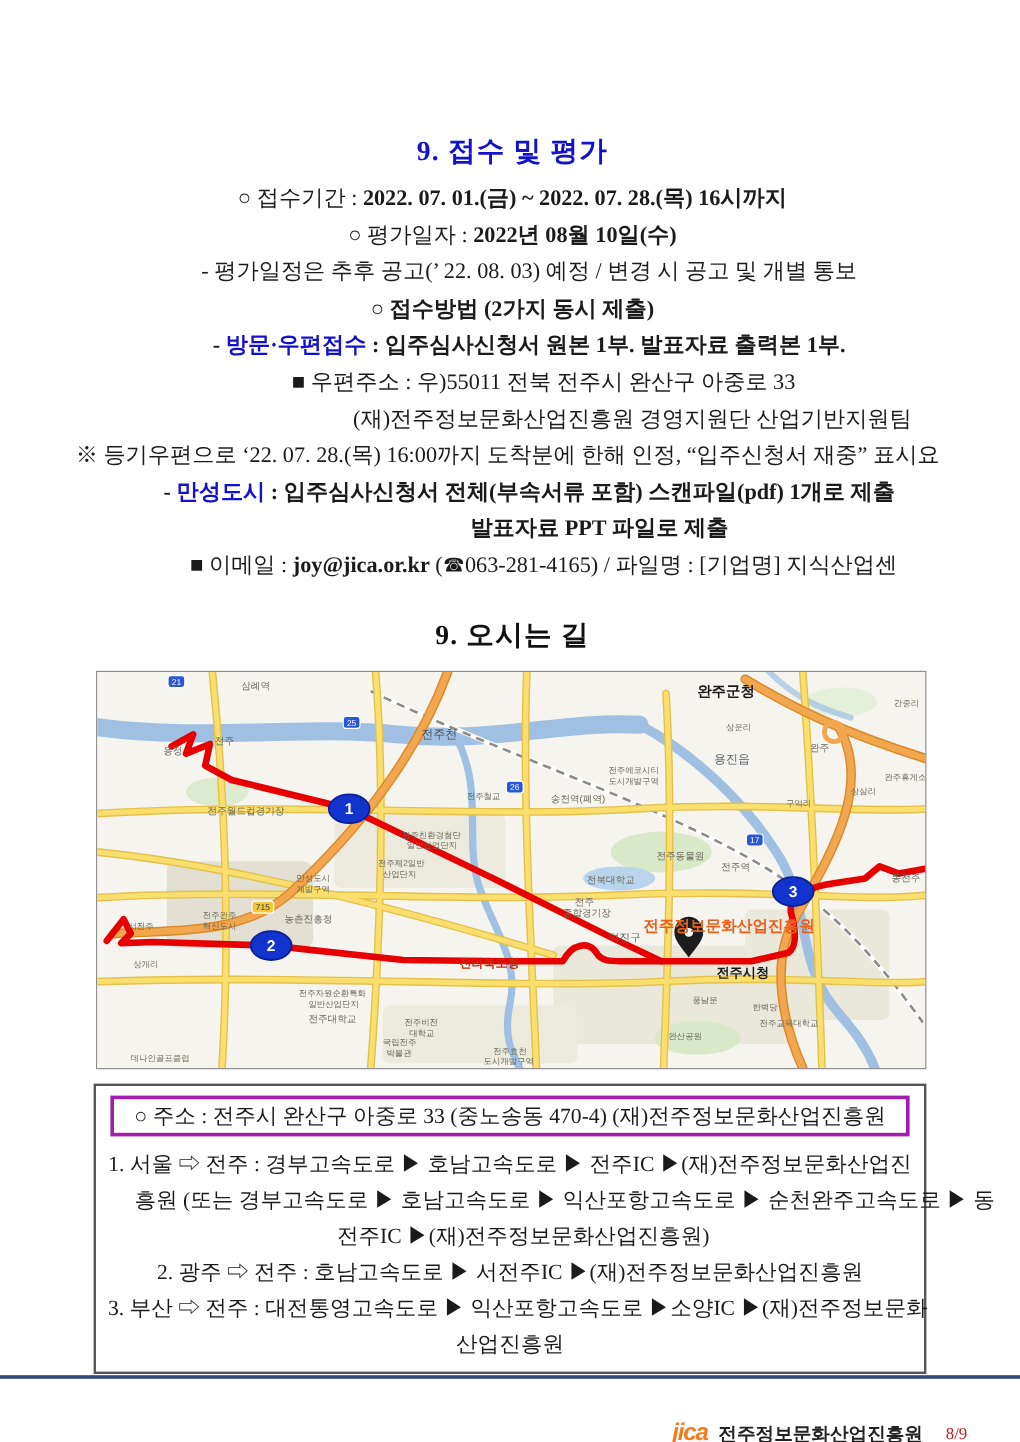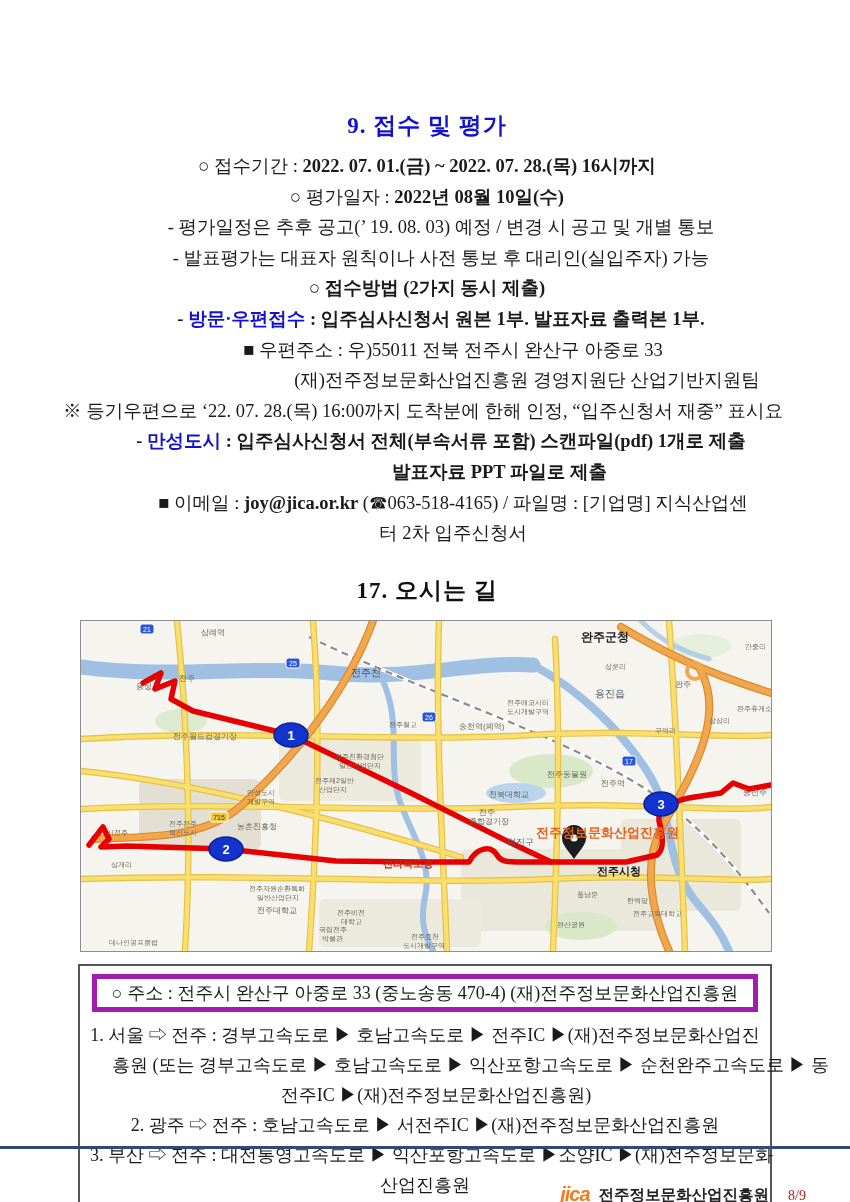--- a/index.html
+++ b/index.html
@@ -13,54 +13,52 @@
   .content { position:absolute; left:70px; top:110px; width:714px;text-align:center; }
   .sec-title { font-size:23px; font-weight:bold; margin:0 0 10px 0; letter-spacing:1px; }
   .sec-title.blue { color:var(--blue); }
   .sec-title.black { color:#111; }
   .line { font-size:18.5px; line-height:30.6px; white-space:nowrap; }
   .seg.b { font-weight:bold; }
   .seg.blue { color:var(--blue); }
   #section10 { margin-top:26px; }
   .map-wrap { margin:14px 0 0 10px; width:690px; height:330px; border:1px solid #8e8e8e; background:#f6f4ee; }
   .info-box { margin-left:8px; width:670px; border:2px solid #555; padding:6px 10px 8px 10px; }
-  .addr-box { border:5px solid #a21caf; padding:2px 8px; margin:2px 2px 8px 2px; font-size:18px; white-space:nowrap; }
+  .addr-box { border:3px solid #a21caf; padding:2px 8px; margin:2px 2px 8px 2px; font-size:18px; white-space:nowrap; }
   .dir-line { font-size:18px; line-height:30px; white-space:nowrap; }
   .footer-rule { position:absolute; left:0; top:1146px; width:850px; height:2.5px; }
   .footer-row { position:absolute; top:1184px; right:44px; display:flex; align-items:center; gap:9px; }
   .logo { display:inline-flex; flex-direction:column; align-items:center; line-height:1; }
   .logo-text { font-family:"Liberation Sans", sans-serif; font-weight:bold; font-style:italic; font-size:20px; letter-spacing:-1px; }
   .logo-bar { width:16px; height:2.5px; margin-top:1px; align-self:flex-end; margin-right:1px; }
   .org-name { font-family:"Liberation Sans", sans-serif; font-weight:bold; font-size:15.5px; color:#222; }
   .page-num { font-size:14px; color:#b91c1c; margin-left:10px; }
   svg text { font-family:"Liberation Sans", sans-serif; }
 </style>
 </head>
 <body>
 
 <div class="content">
 
   <h2 class="sec-title blue">9. 접수 및 평가</h2>
   <div id="s9-lines">
       <div class="line" style="margin-left: 0px;"><span class="seg">○ 접수기간 : </span><span class="seg b">2022. 07. 01.(금) ~ 2022. 07. 28.(목) 16시까지</span></div>
       <div class="line" style="margin-left: 0px; font-family: Liberation Serif, serif;"><span class="seg">○ 평가일자 : </span><span class="seg b">2022년 08월 10일(수)</span></div>
-      <div class="line" style="margin-left: 28px;"><span class="seg">- 평가일정은 추후 공고(’ 19. 08. 03) 예정 / 변경 시 공고 및 개별 통보</span></div>
-      <div class="line" style="margin-left: 28px;"><span class="seg">- 발표평가는 대표자 원칙이나 사전 통보 후 대리인(실입주자) 가능</span></div>
+      <div class="line" style="margin-left: 28px;"><span class="seg">- 평가일정은 추후 공고(’ 22. 08. 03) 예정 / 변경 시 공고 및 개별 통보</span></div>
       <div class="line" style="margin-left: 0px;"><span class="seg b">○ 접수방법 (2가지 동시 제출)</span></div>
       <div class="line" style="margin-left: 28px;"><span class="seg b">- </span><span class="seg b blue">방문·우편접수</span><span class="seg b"> : 입주심사신청서 원본 1부. 발표자료 출력본 1부.</span></div>
       <div class="line" style="margin-left: 52px;"><span class="seg">■ 우편주소 : 우)55011 전북 전주시 완산구 아중로 33</span></div>
       <div class="line" style="margin-left: 200px;"><span class="seg">(재)전주정보문화산업진흥원 경영지원단 산업기반지원팀</span></div>
       <div class="line" style="margin-left: -8px;"><span class="seg">※ 등기우편으로 ‘22. 07. 28.(목) 16:00까지 도착분에 한해 인정, “입주신청서 재중” 표시요</span></div>
       <div class="line" style="margin-left: 28px;"><span class="seg b">- </span><span class="seg b blue">만성도시</span><span class="seg b"> : 입주심사신청서 전체(부속서류 포함) 스캔파일(pdf) 1개로 제출</span></div>
       <div class="line" style="margin-left: 145px;"><span class="seg b">발표자료 PPT 파일로 제출</span></div>
-      <div class="line" style="margin-left: 52px;"><span class="seg">■ 이메일 : </span><span class="seg b">joy@jica.or.kr</span><span class="seg"> (☎063-518-4165) / 파일명 : [기업명] 지식산업센</span></div>
-      <div class="line" style="margin-left: 52px;"><span class="seg">터 2차 입주신청서</span></div>
+      <div class="line" style="margin-left: 52px;"><span class="seg">■ 이메일 : </span><span class="seg b">joy@jica.or.kr</span><span class="seg"> (☎063-281-4165) / 파일명 : [기업명] 지식산업센</span></div>
     </div>
 
-  <h2 class="sec-title black" id="section10">17. 오시는 길</h2>
+  <h2 class="sec-title black" id="section10">9. 오시는 길</h2>
 
   <div class="map-wrap">
     <svg id="map-svg" width="690" height="330" viewBox="0 0 690 330">
       <rect x="0" y="0" width="690" height="330" fill="#f6f4ee"></rect>
 
       <g>
         <rect x="58" y="158" width="122" height="72" rx="8" fill="#e3e0d3"></rect>
         <rect x="198" y="118" width="142" height="62" rx="6" fill="#ece9dd"></rect>
         <rect x="380" y="228" width="202" height="82" rx="6" fill="#eae7db"></rect>
         <rect x="540" y="198" width="120" height="92" rx="6" fill="#eae7db"></rect>

